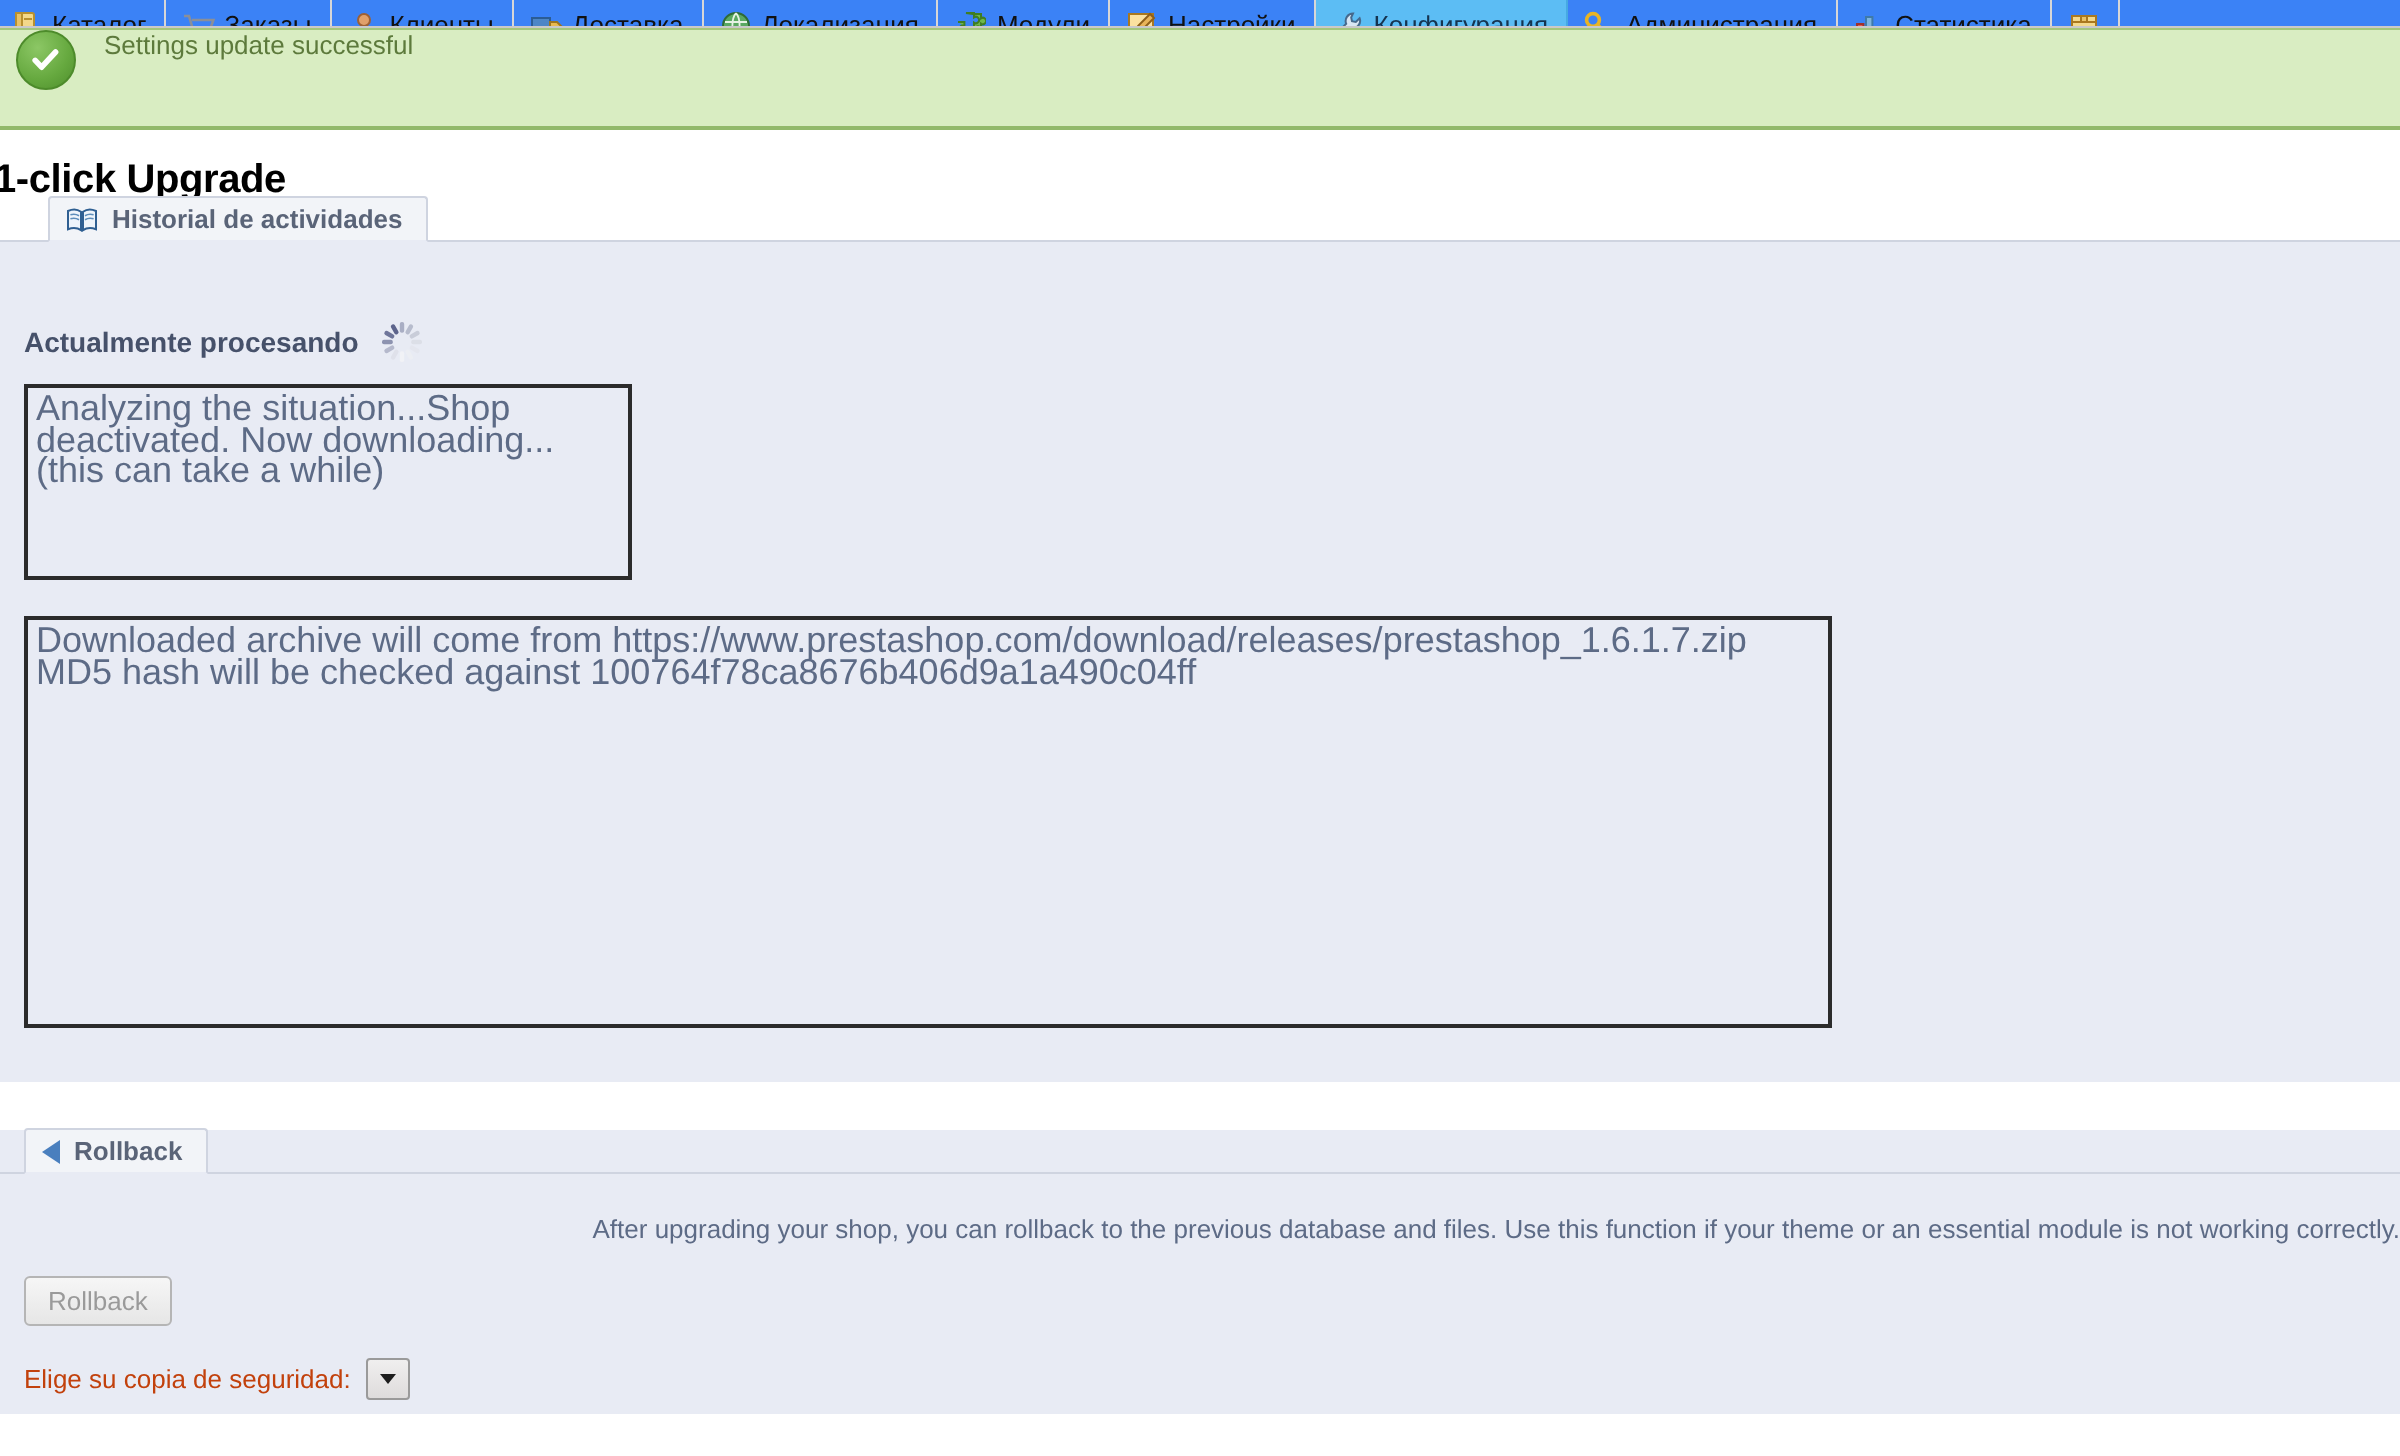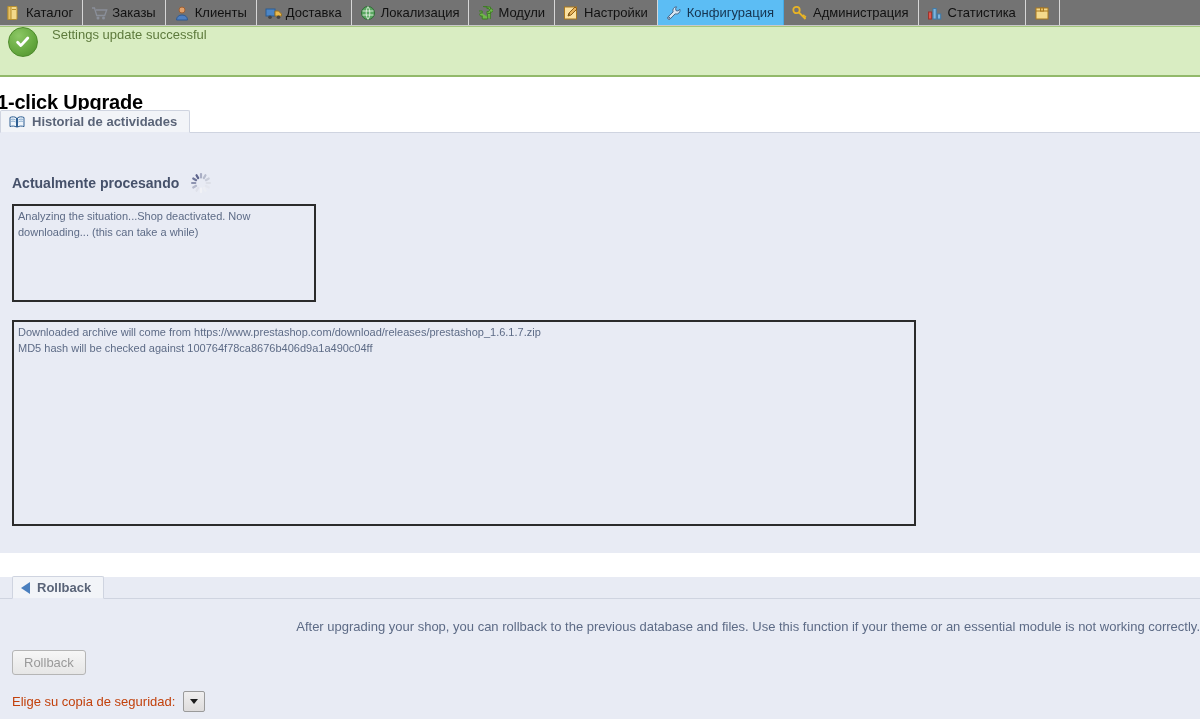--- a/index.html
+++ b/index.html
@@ -8,22 +8,22 @@
     width: 1200px;
     height: 728px;
     background: #ffffff;
     font-family: "Liberation Sans", sans-serif;
     overflow: hidden;
   }
   * { box-sizing: border-box; }
 
   
   .navbar {
-    height: 26px;
-    background: #737373;
+    height: 14px;
+    background: #3b82f6;
     display: flex;
     align-items: stretch;
     border-bottom: 1px solid #c9c9c9;
     overflow: hidden;
     white-space: nowrap;
   }
   .nav-item {
     display: flex;
     align-items: center;
     gap: 5px;
@@ -83,21 +83,21 @@
     padding: 14px 0 0 0;
     margin-left: -3px;
     letter-spacing: -0.2px;
     height: 34px;
   }
 
   
   .tabbar {
     height: 22px;
     position: relative;
-    padding-left: 0;
+    padding-left: 24px;
     display: flex;
     align-items: flex-end;
   }
   .tabbar:after {
     content: "";
     position: absolute;
     left: 0; right: 0; bottom: 0;
     height: 1px;
     background: #cfd4e0;
   }
@@ -139,21 +139,21 @@
     font-size: 14px;
     font-weight: bold;
     color: #46516a;
   }
   .spinner { width: 24px; height: 24px; flex: 0 0 24px; }
 
   .logbox {
     background: #e8ebf4;
     border: 2px solid #2b2b2b;
     color: #5d6b86;
-    font-size: 11px;
+    font-size: 18px;
     line-height: 15.5px;
     padding: 3px 4px;
     overflow: hidden;
     white-space: pre-wrap;
     font-family: "Liberation Sans", sans-serif;
   }
   .logbox-small { width: 304px; height: 98px; }
   .logbox-big { width: 904px; height: 206px; margin-top: 18px; }
 
   

